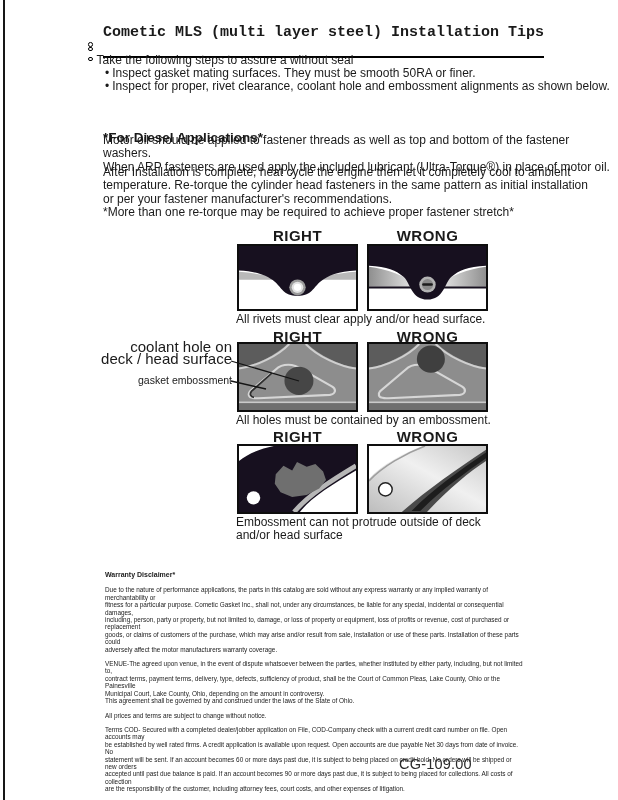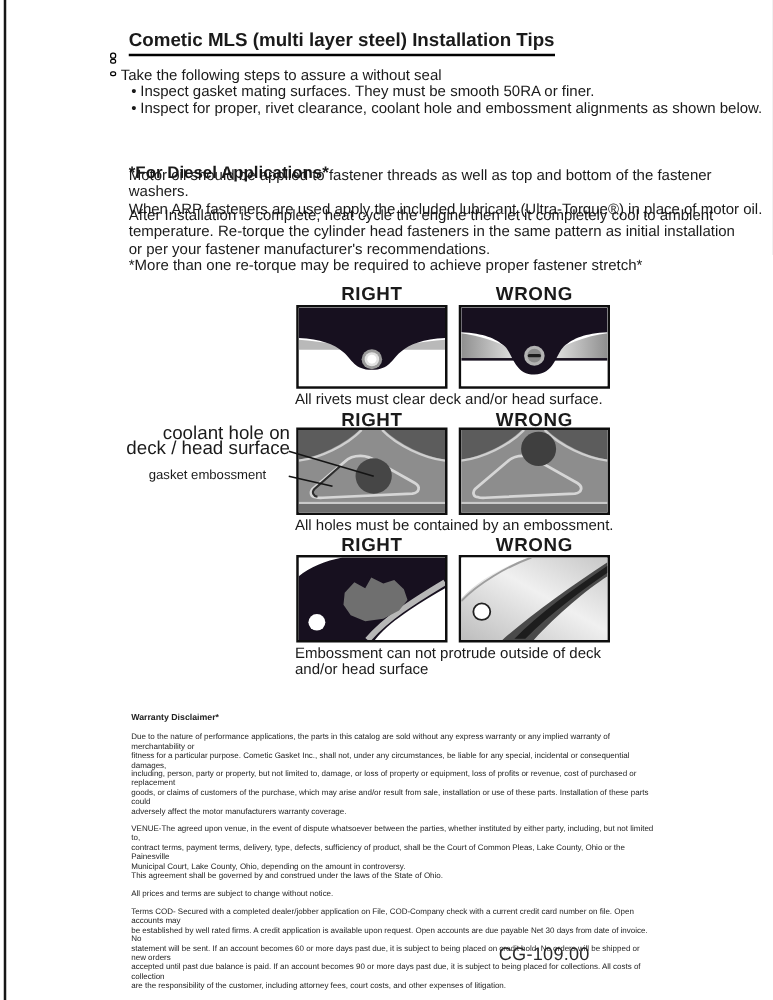--- a/index.html
+++ b/index.html
@@ -5,41 +5,41 @@
   html,body{margin:0;padding:0;background:#e8e8e8;}
   *{box-sizing:border-box;}
   .page{
     position:relative;width:618px;height:800px;background:#ffffff;
     font-family:"Liberation Sans",sans-serif;color:#1a1a1a;overflow:hidden;
     margin:0 auto;
   }
   .edge-line{position:absolute;left:3px;top:0;width:2px;height:800px;background:#161616;}
   .doc-title{
     position:absolute;left:103px;top:24px;font-size:15px;font-weight:bold;
-    border-bottom:2px solid #000;padding-bottom:2px;white-space:nowrap;
+    border-bottom:2px solid #000;padding-bottom:15px;white-space:nowrap;font-family:Liberation Mono, monospace;
   }
   .bullets{position:absolute;left:88px;top:45px;font-size:12px;line-height:12.9px;white-space:nowrap;}
   .b-row{display:flex;align-items:baseline;}
   .b-circ{width:4.5px;height:4.5px;border:1px solid #000;border-radius:50%;display:inline-block;
           margin-right:4px;position:relative;top:-3px;flex:0 0 auto;}
   .sub{margin-left:17px;}
   .b-dot{margin-right:3px;font-size:12px;}
   .diesel-head{position:absolute;left:103px;top:130px;font-size:13.5px;font-weight:bold;}
   .para{position:absolute;left:103px;font-size:12px;line-height:13.4px;white-space:pre-line;}
   .p1{top:134px;} .p2{top:166px;} .p3{top:206px;}
 
   .diag-header{position:absolute;width:121px;text-align:center;font-size:15px;font-weight:700;letter-spacing:0.5px;}
   .diag-box{position:absolute;width:121px;border:2px solid #0e0e0e;background:#fff;}
   .h67{height:67px;} .h70{height:70px;}
   .diag-box svg{display:block;width:100%;height:100%;}
   .caption{position:absolute;left:236px;font-size:12px;line-height:13px;white-space:pre-line;}
 
   .anno-labels{position:absolute;left:100px;top:341px;width:132px;text-align:right;
                font-size:15px;line-height:11.5px;white-space:pre-line;}
-  .anno-label-2{position:absolute;left:100px;top:374px;width:132px;text-align:center;font-size:10.5px;}
+  .anno-label-2{position:absolute;left:100px;top:374px;width:132px;text-align:right;font-size:10.5px;}
   .leader-svg{position:absolute;left:225px;top:340px;width:85px;height:60px;z-index:5;}
 
   .legal{position:absolute;left:105px;top:571px;width:420px;font-size:6.4px;line-height:7.4px;color:#222;}
   .legal-head{font-weight:bold;font-size:7px;margin-bottom:8px;}
   .legal p{margin:0 0 7px 0;white-space:pre-line;}
   .page-num{position:absolute;left:389px;top:756px;font-size:14.5px;letter-spacing:0.2px;color:#2a2a2a;margin-left:10px;}
 </style>
 </head>
 <body>
 
@@ -105,21 +105,21 @@
       <rect width="121" height="67" fill="#ffffff"></rect>
       <path d="M0 22 C18 24.5 37 31 52 43 L0 43 Z" fill="url(#gw1)"></path>
       <path d="M121 22 C103 24.5 84 31 69 43 L121 43 Z" fill="url(#gw2)"></path>
       <rect x="0" y="43" width="121" height="2.2" fill="#17101f"></rect>
       <path d="M0 0 H121 V21 C102 22 93 26 85 33 C78 40 77 57 60.5 57 C44 57 43 40 36 33 C28 26 19 22 0 21 Z" fill="#17101f"></path>
       <circle cx="60.5" cy="41" r="8.5" fill="#b3b3b3"></circle>
       <circle cx="60.5" cy="41" r="5.8" fill="#8a8a8a"></circle>
       <rect x="55" y="39.5" width="11" height="2.9" rx="1.4" fill="#1c1c1c"></rect>
     </svg>
   </div>
-  <div class="caption" style="top:313px;">All rivets must clear deck and/or head surface.</div>
+  <div class="caption" style="top:313px;">All rivets must clear apply and/or head surface.</div>
 
   <div class="diag-header" style="left:237px;top:328px;">RIGHT</div>
   <div class="diag-header" style="left:367px;top:328px;">WRONG</div>
 
   <div class="anno-labels">coolant hole on
 deck / head surface</div>
   <div class="anno-label-2">gasket embossment</div>
   <svg class="leader-svg" viewBox="0 0 85 60">
     <line x1="6" y1="21" x2="74" y2="41" stroke="#141414" stroke-width="1.3"></line>
     <line x1="6" y1="41" x2="41" y2="49" stroke="#141414" stroke-width="1.3"></line>

